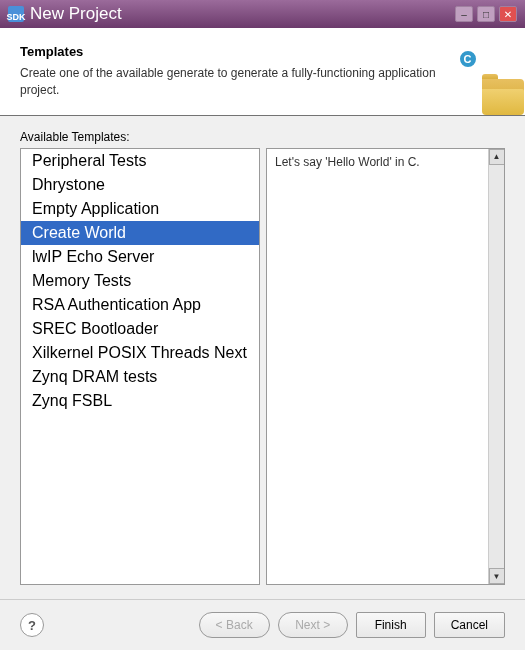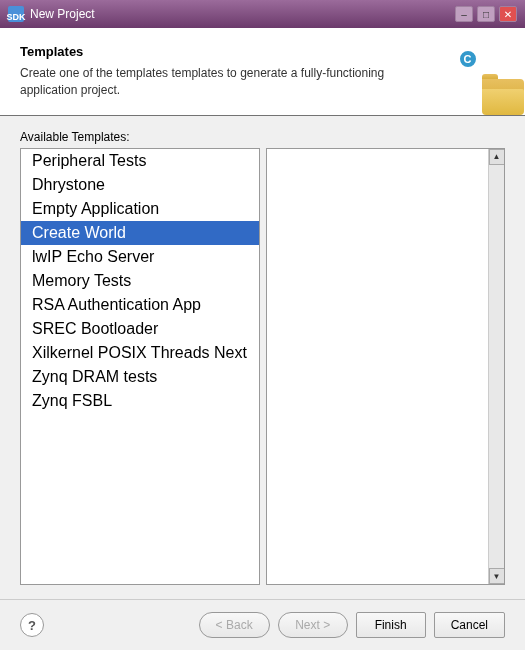--- a/index.html
+++ b/index.html
@@ -29,21 +29,21 @@
       display: flex;
       align-items: flex-end;
       justify-content: center;
       font-size: 9px;
       font-weight: bold;
       color: white;
       flex-shrink: 0;
     }
     .title-bar-text {
       flex: 1;
-      font-size: 12px;
+      font-size: 17px;
     }
     .title-bar-controls {
       display: flex;
       gap: 4px;
     }
     .title-bar-btn {
       width: 18px;
       height: 16px;
       background: #c0a0c0;
       border: 1px solid #a080a0;
@@ -281,21 +281,21 @@
     <div class="title-bar-btn">–</div>
     <div class="title-bar-btn">□</div>
     <div class="title-bar-btn close">✕</div>
   </div>
 </div>
 
 <div class="dialog-body">
   <div class="header-section">
     <div class="header-text">
       <div class="header-title">Templates</div>
-      <div class="header-desc">Create one of the templates templates to generate a fully-functioning application project.</div>
+      <div class="header-desc">Create one of the available generate to generate a fully-functioning application project.</div>
     </div>
     <div class="header-icon">
       <div class="folder-icon">
         <div class="folder-tab"></div>
         <div class="folder-back"></div>
         <div class="folder-front"></div>
         <div class="c-badge">C</div>
       </div>
     </div>
   </div>
@@ -311,20 +311,21 @@
           <div class="template-list-item selected">Create World</div>
           <div class="template-list-item">lwIP Echo Server</div>
           <div class="template-list-item">Memory Tests</div>
           <div class="template-list-item">RSA Authentication App</div>
           <div class="template-list-item">SREC Bootloader</div>
           <div class="template-list-item">Xilkernel POSIX Threads Next</div>
           <div class="template-list-item">Zynq DRAM tests</div>
           <div class="template-list-item">Zynq FSBL</div>
         </div>
       <div class="description-panel">
+        <div class="desc-text">Let's say 'Hello World' in C.</div>
         <div class="scrollbar">
           <div class="scrollbar-btn">▲</div>
           <div class="scrollbar-track"></div>
           <div class="scrollbar-btn">▼</div>
         </div>
       </div>
     </div>
   </div>
 
   <div class="footer-area">

